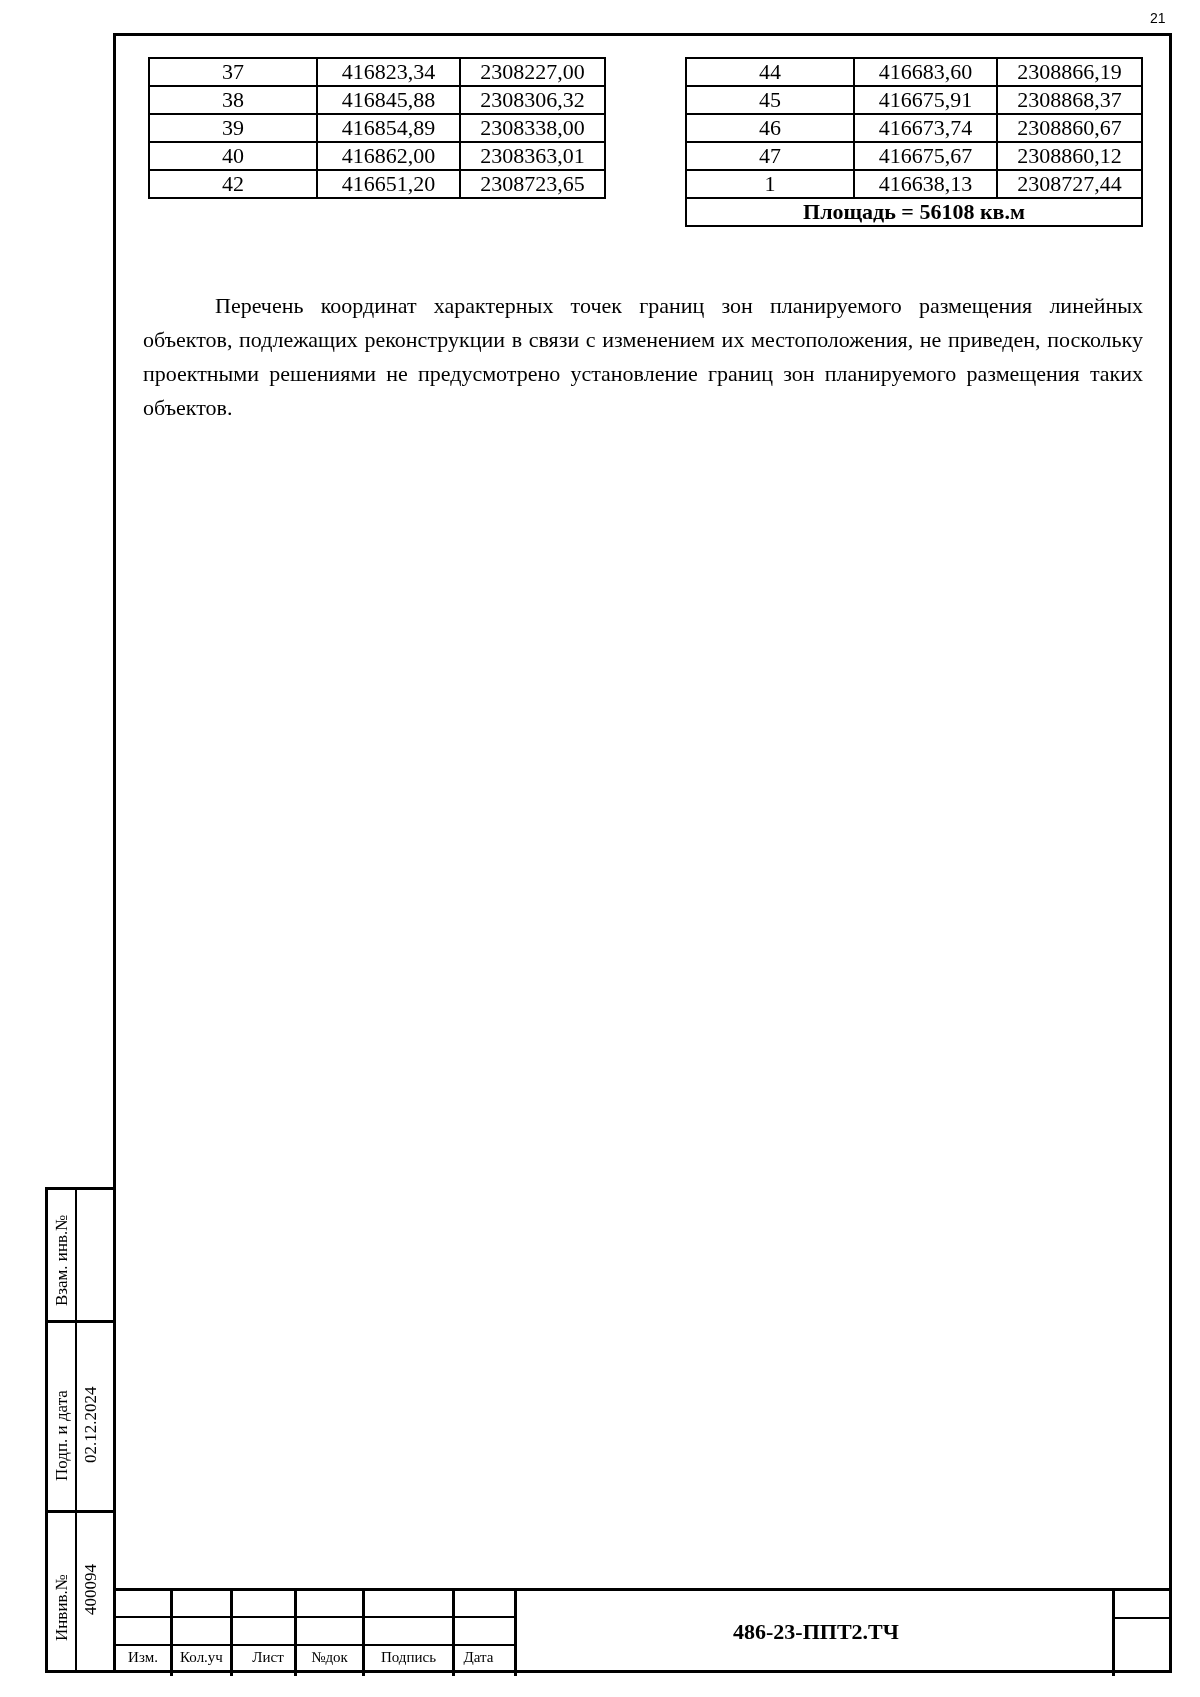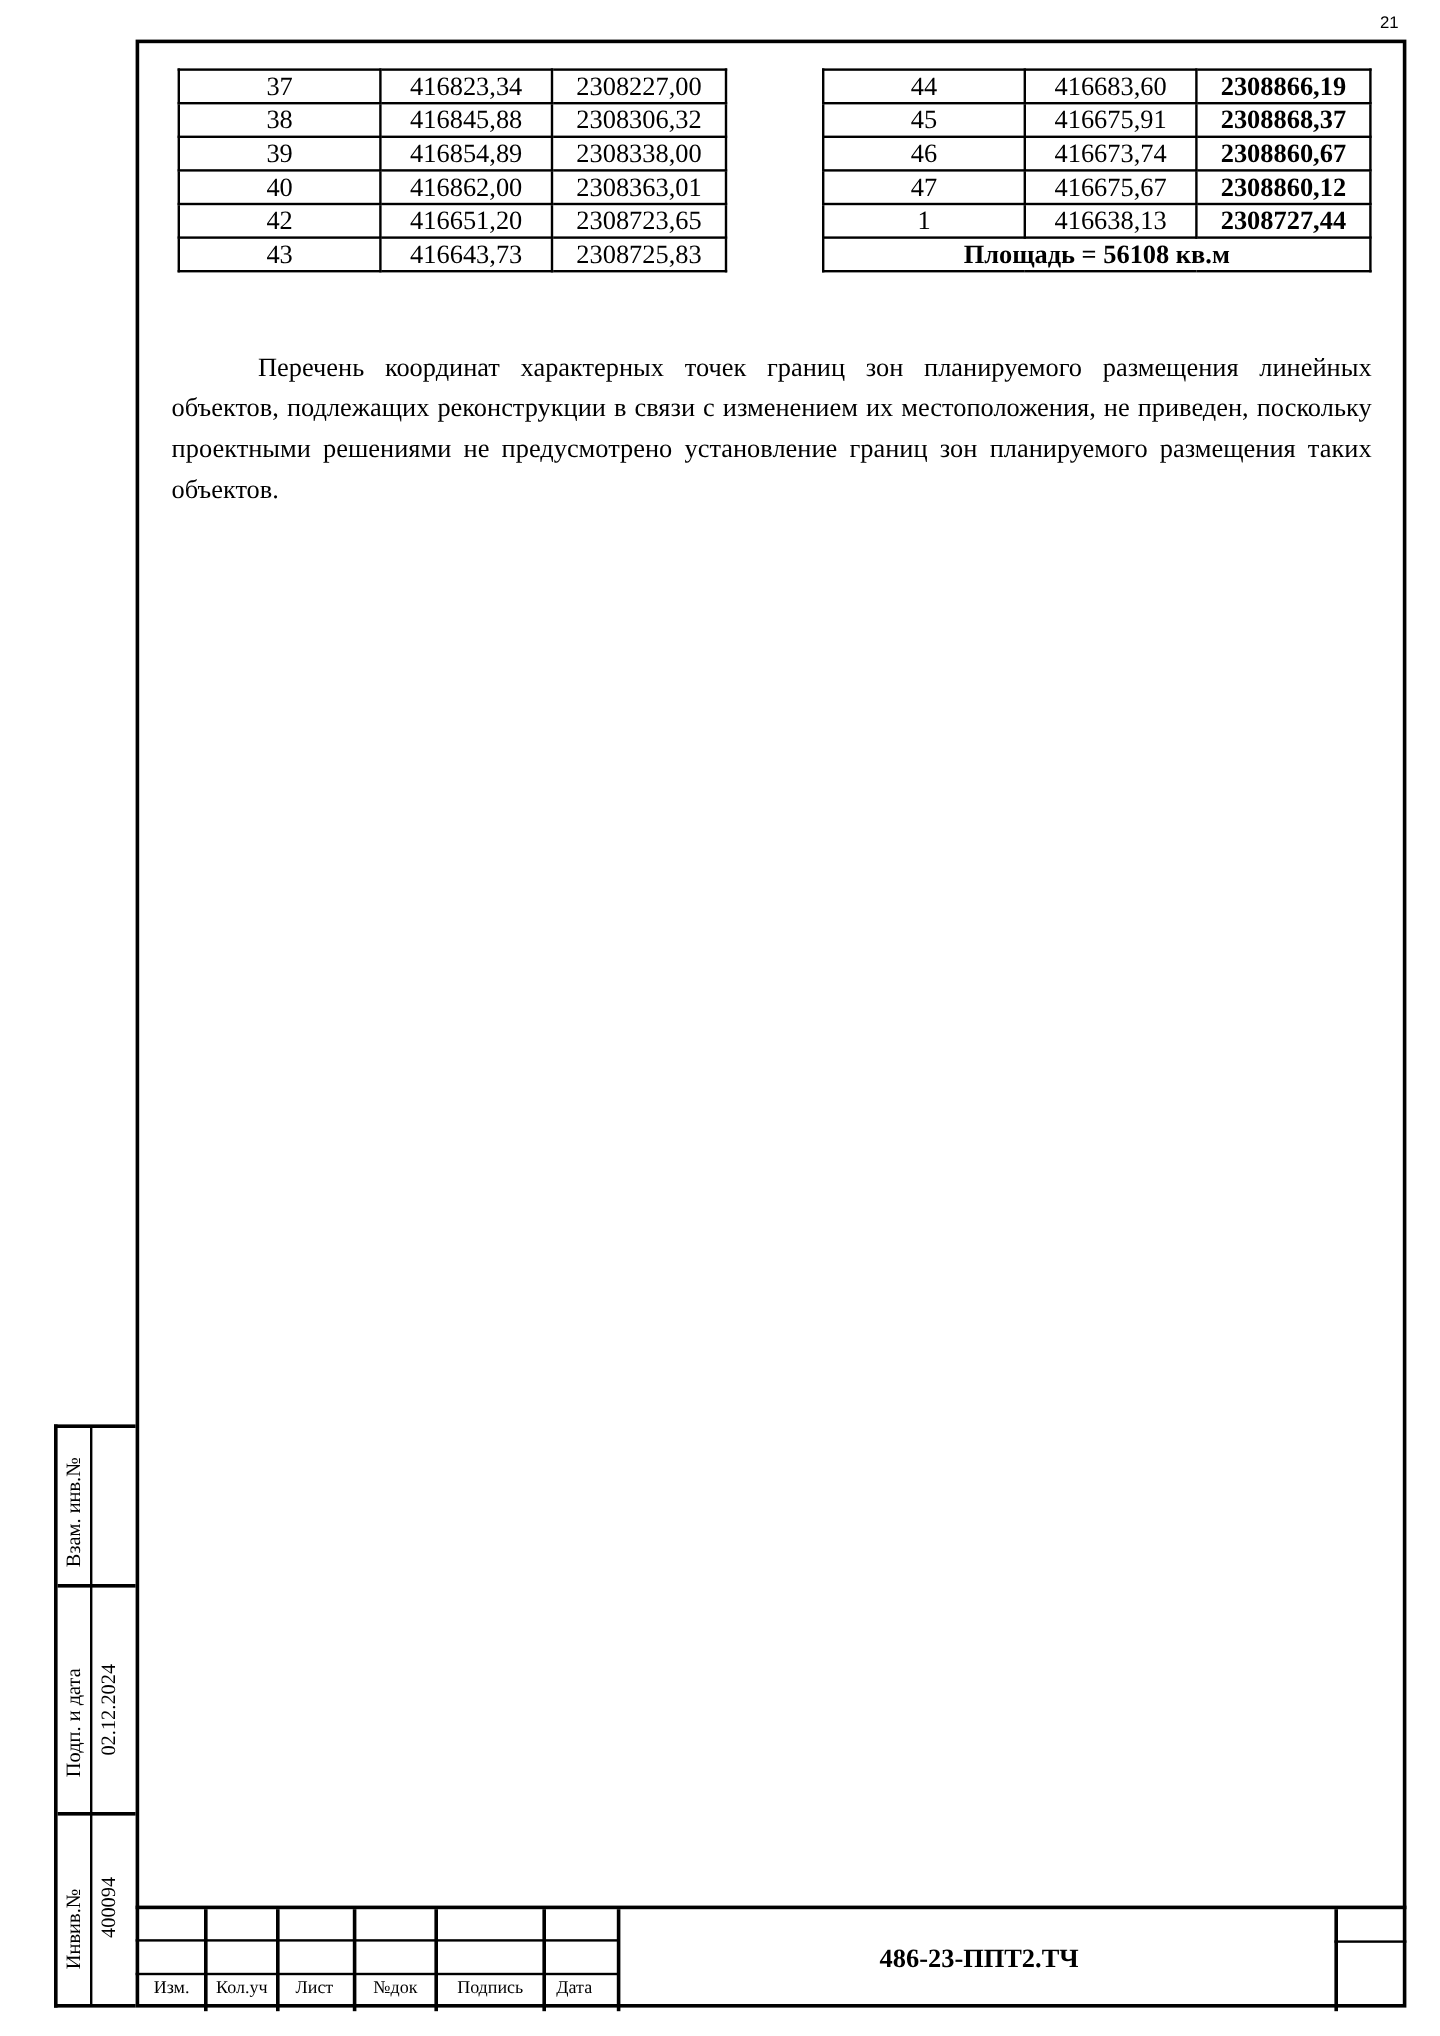--- a/index.html
+++ b/index.html
@@ -7,21 +7,21 @@
          font-family:"Liberation Serif", "DejaVu Serif", serif; color:#000; }
   .abs { position:absolute; }
   .page-num { left:1150px; top:10px; font-family:"Liberation Sans", sans-serif; font-size:14px; }
   .frame { left:113px; top:33px; width:1059px; height:1640px; border:3px solid #000;
            border-right-width:3px; box-sizing:border-box; }
   table.coords { border-collapse:collapse; font-size:22px; }
   table.coords td { border:2px solid #000; height:26px; padding:0; text-align:center; line-height:26px; }
   .tbl-left { left:148px; top:57px; }
   .tbl-left td.c0 { width:166px; } .tbl-left td.c1 { width:141px;border-radius:11px; } .tbl-left td.c2 { width:143px; }
   .tbl-right { left:685px; top:57px; }
-  .tbl-right td.c0 { width:166px; } .tbl-right td.c1 { width:141px; } .tbl-right td.c2 { width:143px;font-weight:bold; }
+  .tbl-right td.c0 { width:166px; } .tbl-right td.c1 { width:141px; } .tbl-right td.c2 { width:143px; }
   .area-cell { font-weight:bold; }
   .para { left:143px; top:289px; width:1000px; font-size:22px; line-height:34px; text-align:justify; }
   .para .indent { display:inline-block; width:72px; }
   
   .strip { left:45px; top:1187px; width:68px; height:486px; border:3px solid #000; box-sizing:border-box; border-right:none; }
   .strip-cell { position:absolute; left:0; width:65px; border-bottom:3px solid #000; box-sizing:border-box; }
   .strip-div { position:absolute; left:27px; top:0; width:2px; height:100%; background:#000; }
   .vtext { position:absolute; transform:rotate(-90deg); transform-origin:left top; white-space:nowrap; font-size:17px; }
   
   .tb { left:113px; top:1588px; width:1059px; height:85px; border-top:3px solid #000; box-sizing:border-box; }
@@ -56,25 +56,20 @@
       </tr>
       <tr>
         <td class="c0">40</td>
         <td class="c1">416862,00</td>
         <td class="c2">2308363,01</td>
       </tr>
       <tr>
         <td class="c0">42</td>
         <td class="c1">416651,20</td>
         <td class="c2">2308723,65</td>
-      </tr>
-      <tr>
-        <td class="c0">43</td>
-        <td class="c1">416643,73</td>
-        <td class="c2">2308725,83</td>
       </tr>
     </tbody>
 </table>
 
 <table class="abs coords tbl-right">
   <tbody id="tr-body">
       <tr>
         <td class="c0">44</td>
         <td class="c1">416683,60</td>
         <td class="c2">2308866,19</td>
@@ -130,20 +125,20 @@
   <div class="tb-col" style="left:57px;"></div>
   <div class="tb-col" style="left:117px;"></div>
   <div class="tb-col" style="left:181px;"></div>
   <div class="tb-col" style="left:249px;"></div>
   <div class="tb-col" style="left:339px;"></div>
   <div class="tb-col" style="left:401px;"></div>
   <div class="tb-col" style="left:999px;"></div>
 
   <div class="tb-lbl" style="left:3px;width:54px;">Изм.</div>
   <div class="tb-lbl" style="left:60px;width:57px;">Кол.уч</div>
-  <div class="tb-lbl" style="left:130px;width:38px;">Лист</div>
+  <div class="tb-lbl" style="left:120px;width:38px;padding-left:16px;">Лист</div>
   <div class="tb-lbl" style="left:184px;width:65px;">№док</div>
   <div class="tb-lbl" style="left:252px;width:87px;">Подпись</div>
   <div class="tb-lbl" style="left:342px;width:47px;">Дата</div>
 
   <div class="doc-code">486-23-ППТ2.ТЧ</div>
 
 </div>
 
 </body></html>

